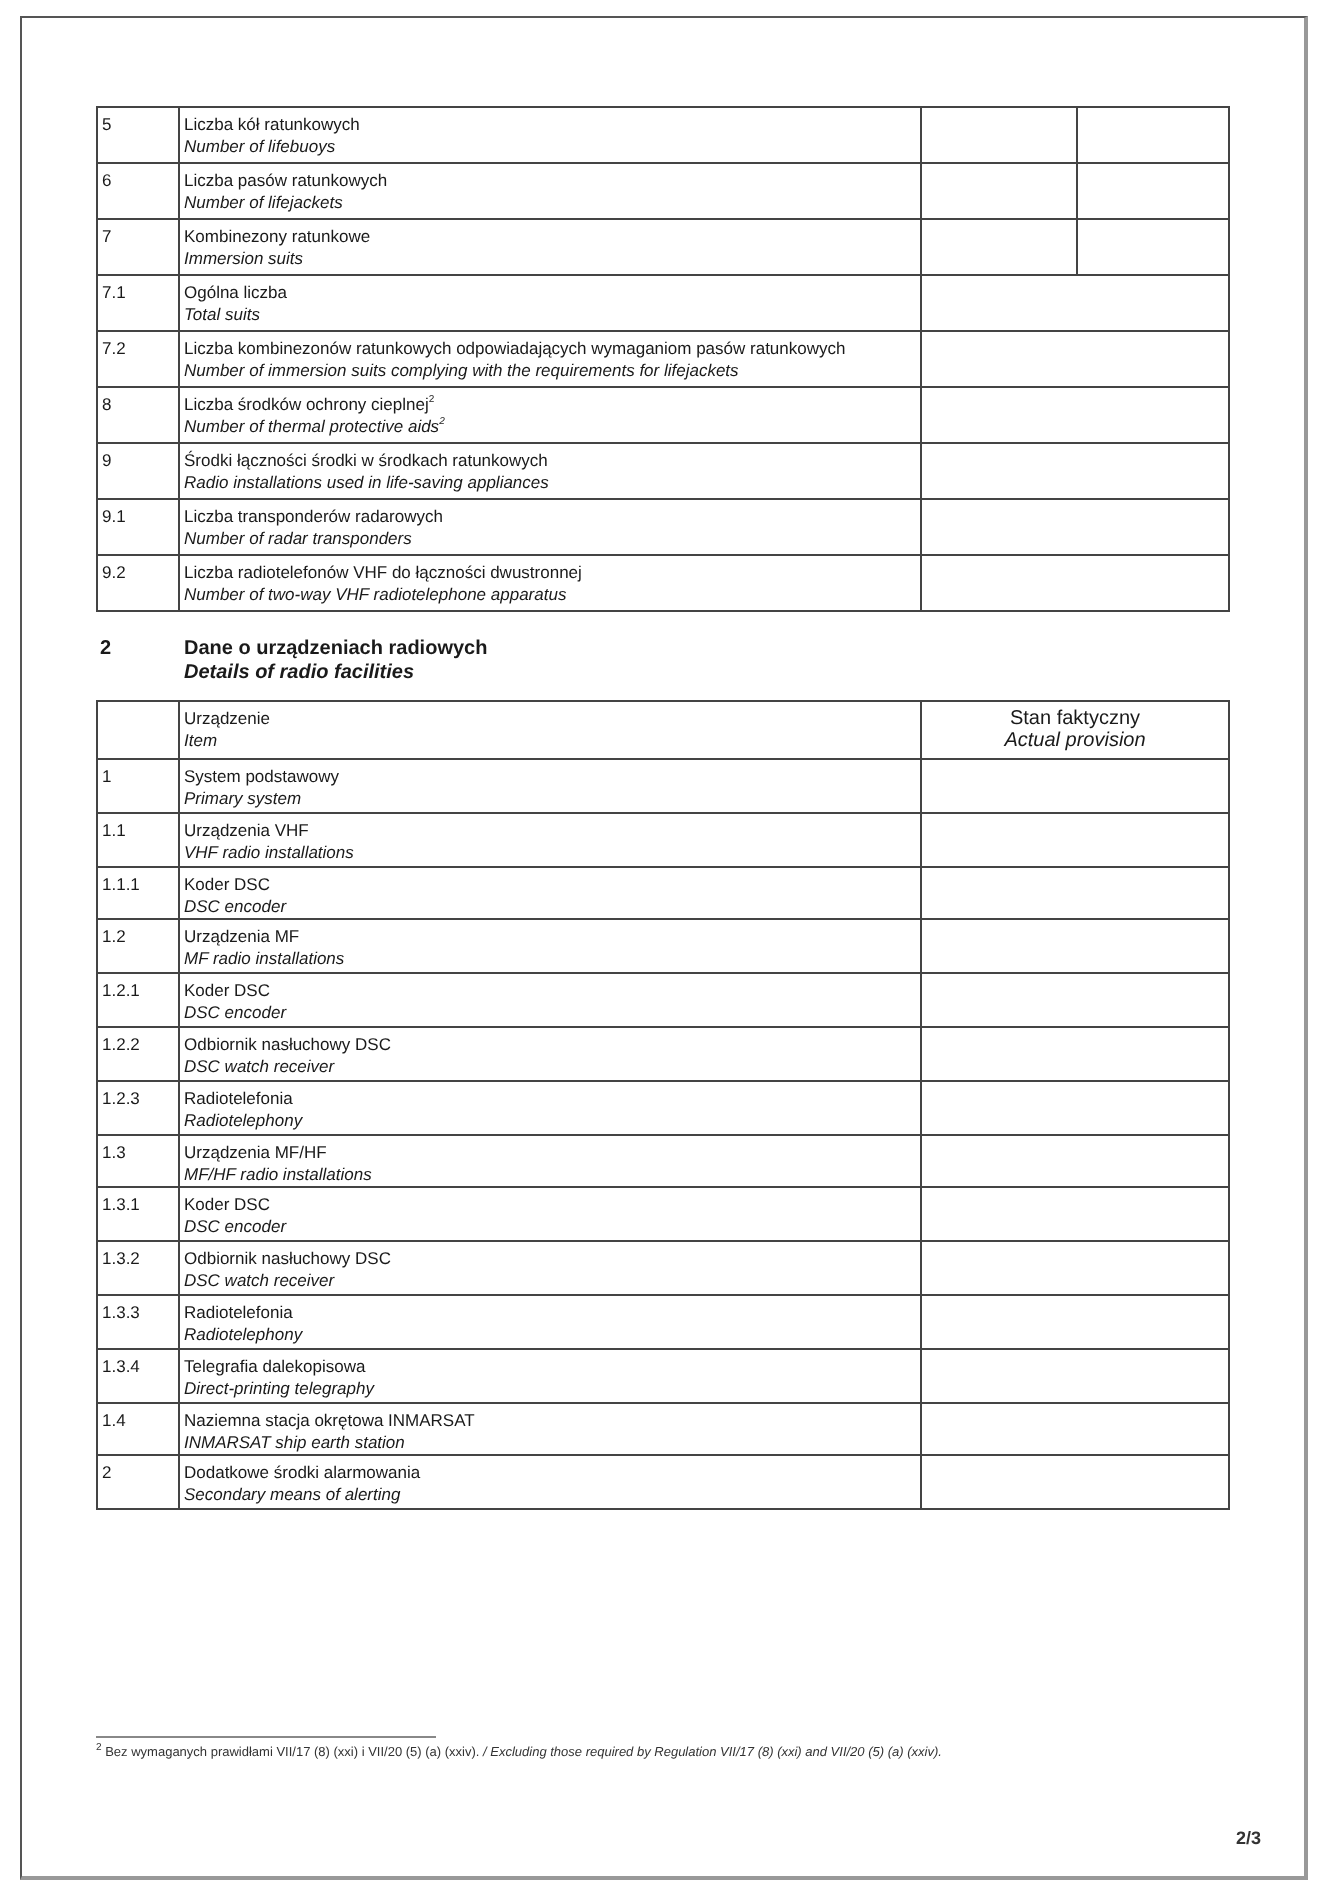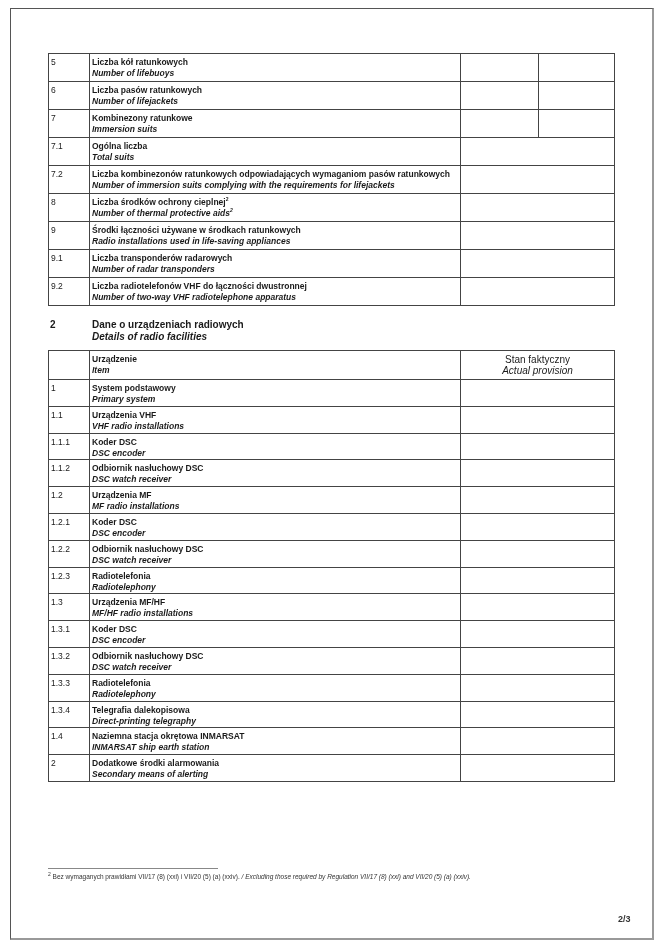--- a/index.html
+++ b/index.html
@@ -4,21 +4,21 @@
 <style>
   html, body { margin: 0; padding: 0; background: #ffffff; }
   body { width: 664px; height: 952px; position: relative; overflow: hidden;
          font-family: "Liberation Sans", sans-serif; color: #1a1a1a; }
   .page { position: absolute; left: 10px; top: 8px; width: 644px; height: 932px;
           border-top: 1px solid #555; border-left: 1px solid #555;
           border-right: 2px solid #999; border-bottom: 2px solid #999; box-sizing: border-box; }
   table.grid { position: absolute; left: 48px; width: 566px; border-collapse: collapse; table-layout: fixed; }
   table.grid td { border: 1px solid #444; padding: 0; vertical-align: top; }
   .num { width: 41px; font-size: 8.5px; padding: 3px 0 0 2px !important; box-sizing: border-box; }
-  .desc { font-size: 8.5px; line-height: 11px; padding: 3px 0 0 2px !important; box-sizing: border-box; font-weight: bold; }
+  .desc { font-size: 8.5px; line-height: 11px; padding: 3px 0 0 2px !important; box-sizing: border-box; }
   .pl { display: block; }
   .en { display: block; font-style: italic; }
   sup { font-size: 5px; vertical-align: super; line-height: 0; }
   #t1 { top: 53px; }
   #t1 tr { height: 28px; }
   #t2 { top: 350px; border-radius: 10px; }
   #t2 tr { height: 26.8px; }
   #t2 tr.head { height: 29px; }
   .hdr-right { text-align: center; font-size: 10px; line-height: 11px; padding-top: 3px !important; }
   .section { position: absolute; left: 50px; top: 319px; font-size: 10px; font-weight: bold; line-height: 12px; }
@@ -90,21 +90,21 @@
         <td class="num">8</td>
         <td class="desc">
           <span class="pl">Liczba środków ochrony cieplnej<sup>2</sup></span>
           <span class="en">Number of thermal protective aids<sup>2</sup></span>
         </td>
         <td colspan="2"></td>
       </tr>
       <tr>
         <td class="num">9</td>
         <td class="desc">
-          <span class="pl">Środki łączności używane w środkach ratunkowych</span>
+          <span class="pl">Środki łączności środki w środkach ratunkowych</span>
           <span class="en">Radio installations used in life-saving appliances</span>
         </td>
         <td colspan="2"></td>
       </tr>
       <tr>
         <td class="num">9.1</td>
         <td class="desc">
           <span class="pl">Liczba transponderów radarowych</span>
           <span class="en">Number of radar transponders</span>
         </td>
@@ -165,28 +165,20 @@
       </tr>
       <tr>
         <td class="num">1.1.1</td>
         <td class="desc">
           <span class="pl">Koder DSC</span>
           <span class="en">DSC encoder</span>
         </td>
         <td></td>
       </tr>
       <tr>
-        <td class="num">1.1.2</td>
-        <td class="desc">
-          <span class="pl">Odbiornik nasłuchowy DSC</span>
-          <span class="en">DSC watch receiver</span>
-        </td>
-        <td></td>
-      </tr>
-      <tr>
         <td class="num">1.2</td>
         <td class="desc">
           <span class="pl">Urządzenia MF</span>
           <span class="en">MF radio installations</span>
         </td>
         <td></td>
       </tr>
       <tr>
         <td class="num">1.2.1</td>
         <td class="desc">

